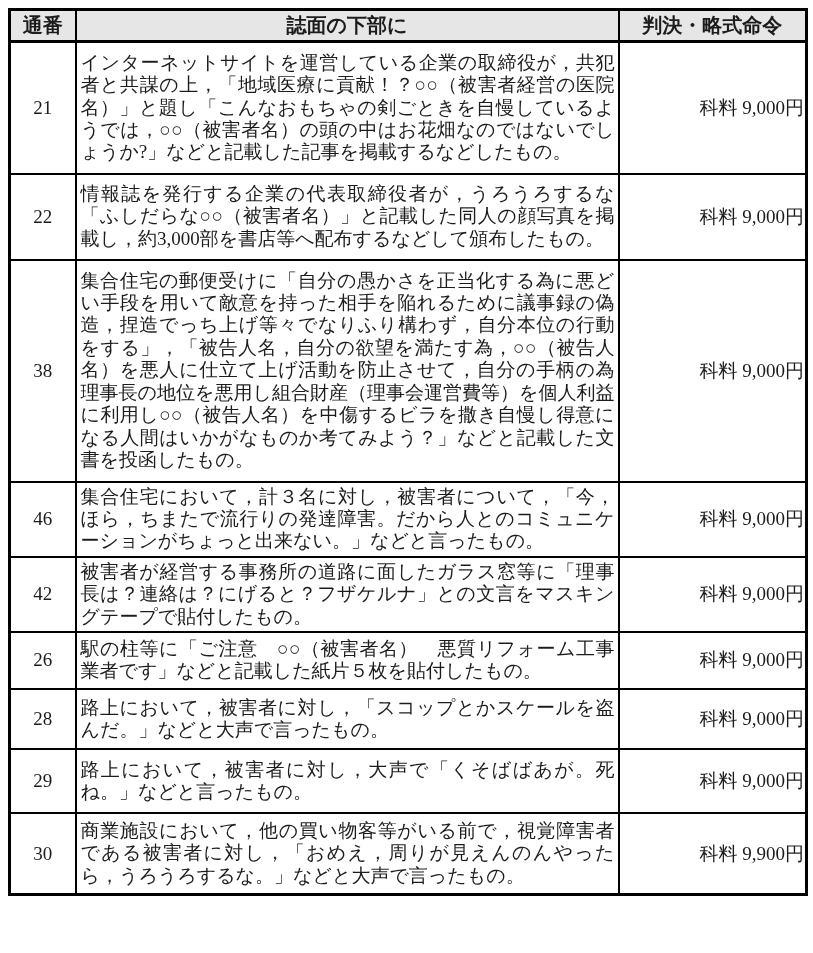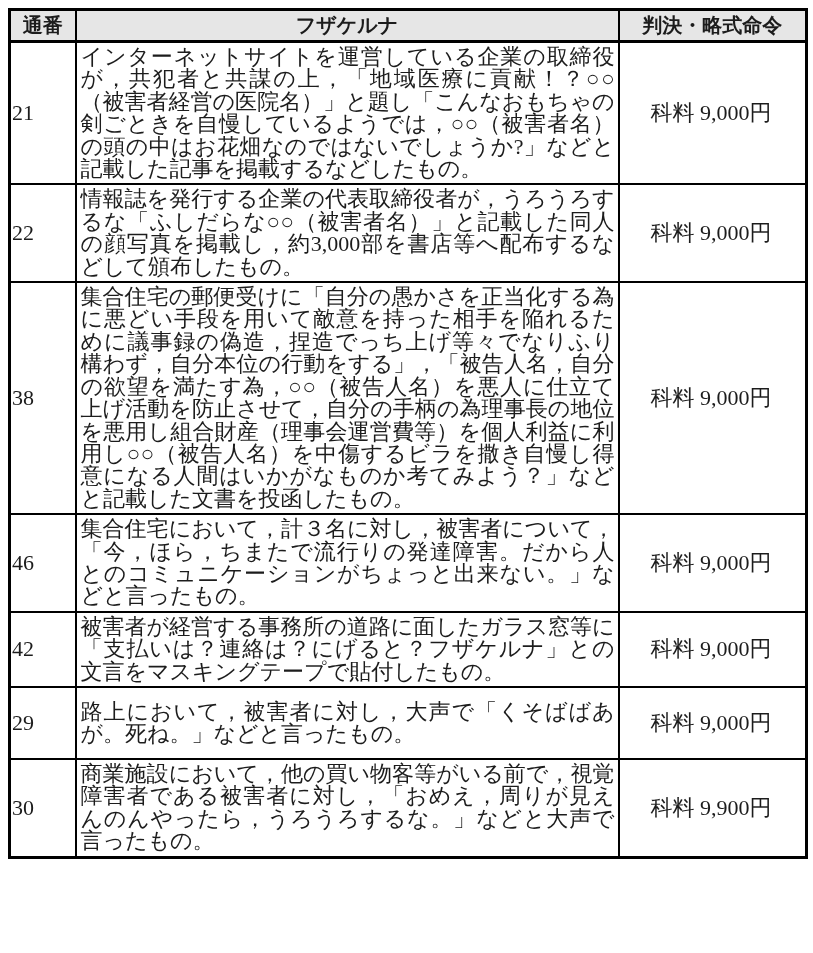--- a/index.html
+++ b/index.html
@@ -38,67 +38,68 @@
     font-weight: bold;
     font-size: 20px;
     text-align: center;
     height: 31px;
     padding: 1px 2px;
     border-bottom: 3px solid #000000;
   }
   
   table.case-table td {
     font-family: "Liberation Serif", "DejaVu Serif", serif;
-    font-size: 22px;
+    font-size: 19px;
   }
   td.c-no {
+    text-align: center;
     font-size: 18px;
   }
   td.c-sum {
     font-size: 19.4px;
     line-height: 22.4px;
     text-align: justify;
     padding: 3px 3px 3px 4px;
     letter-spacing: 0;
   }
   td.c-jud {
-    text-align: left;
+    text-align: right;
     font-size: 19px;
     white-space: nowrap;
     padding-left: 31px;
   }
   
   tr.r21 { height: 132px; }
   tr.r22 { height: 86px;  }
   tr.r23 { height: 222px; }
   tr.r24 { height: 70px;  }
   tr.r25 { height: 68px;  }
   tr.r26 { height: 57px;  }
   tr.r27 { height: 72px;  }
   tr.r28 { height: 60px;  }
-  tr.r29 { height: 72px;  }
+  tr.r29 { height: 64px;  }
   tr.r30 { height: 82px;  }
   col.col-no  { width: 66px;  }
   col.col-sum { width: 543px; }
   col.col-jud { width: 188px; }
 </style>
 </head>
 <body>
 
 <div class="page">
   <table class="case-table">
     <colgroup>
       <col class="col-no">
       <col class="col-sum">
       <col class="col-jud">
     </colgroup>
     <thead>
       <tr>
         <th>通番</th>
-        <th>フザケルナ</th>
+        <th>誌面の下部に</th>
         <th>判決・略式命令</th>
       </tr>
     </thead>
     <tbody>
       <tr class="r21">
         <td class="c-no">21</td>
         <td class="c-sum">インターネットサイトを運営している企業の取締役が，共犯者と共謀の上，「地域医療に貢献！？○○（被害者経営の医院名）」と題し「こんなおもちゃの剣ごときを自慢しているようでは，○○（被害者名）の頭の中はお花畑なのではないでしょうか?」などと記載した記事を掲載するなどしたもの。</td>
         <td class="c-jud">科料 9,000円</td>
       </tr>
       <tr class="r22">
@@ -111,21 +112,31 @@
         <td class="c-sum">集合住宅の郵便受けに「自分の愚かさを正当化する為に悪どい手段を用いて敵意を持った相手を陥れるために議事録の偽造，捏造でっち上げ等々でなりふり構わず，自分本位の行動をする」，「被告人名，自分の欲望を満たす為，○○（被告人名）を悪人に仕立て上げ活動を防止させて，自分の手柄の為理事長の地位を悪用し組合財産（理事会運営費等）を個人利益に利用し○○（被告人名）を中傷するビラを撒き自慢し得意になる人間はいかがなものか考てみよう？」などと記載した文書を投函したもの。</td>
         <td class="c-jud">科料 9,000円</td>
       </tr>
       <tr class="r24">
         <td class="c-no">46</td>
         <td class="c-sum">集合住宅において，計３名に対し，被害者について，「今，ほら，ちまたで流行りの発達障害。だから人とのコミュニケーションがちょっと出来ない。」などと言ったもの。</td>
         <td class="c-jud">科料 9,000円</td>
       </tr>
       <tr class="r25">
         <td class="c-no">42</td>
-        <td class="c-sum">被害者が経営する事務所の道路に面したガラス窓等に「支払いは？連絡は？にげると？フザケルナ」との文言をマスキングテープで貼付したもの。</td>
+        <td class="c-sum">被害者が経営する事務所の道路に面したガラス窓等に「理事長は？連絡は？にげると？フザケルナ」との文言をマスキングテープで貼付したもの。</td>
+        <td class="c-jud">科料 9,000円</td>
+      </tr>
+      <tr class="r26">
+        <td class="c-no">26</td>
+        <td class="c-sum">駅の柱等に「ご注意　○○（被害者名）　悪質リフォーム工事業者です」などと記載した紙片５枚を貼付したもの。</td>
+        <td class="c-jud">科料 9,000円</td>
+      </tr>
+      <tr class="r28">
+        <td class="c-no">28</td>
+        <td class="c-sum">路上において，被害者に対し，「スコップとかスケールを盗んだ。」などと大声で言ったもの。</td>
         <td class="c-jud">科料 9,000円</td>
       </tr>
       <tr class="r29">
         <td class="c-no">29</td>
         <td class="c-sum">路上において，被害者に対し，大声で「くそばばあが。死ね。」などと言ったもの。</td>
         <td class="c-jud">科料 9,000円</td>
       </tr>
       <tr class="r30">
         <td class="c-no">30</td>
         <td class="c-sum">商業施設において，他の買い物客等がいる前で，視覚障害者である被害者に対し，「おめえ，周りが見えんのんやったら，うろうろするな。」などと大声で言ったもの。</td>

